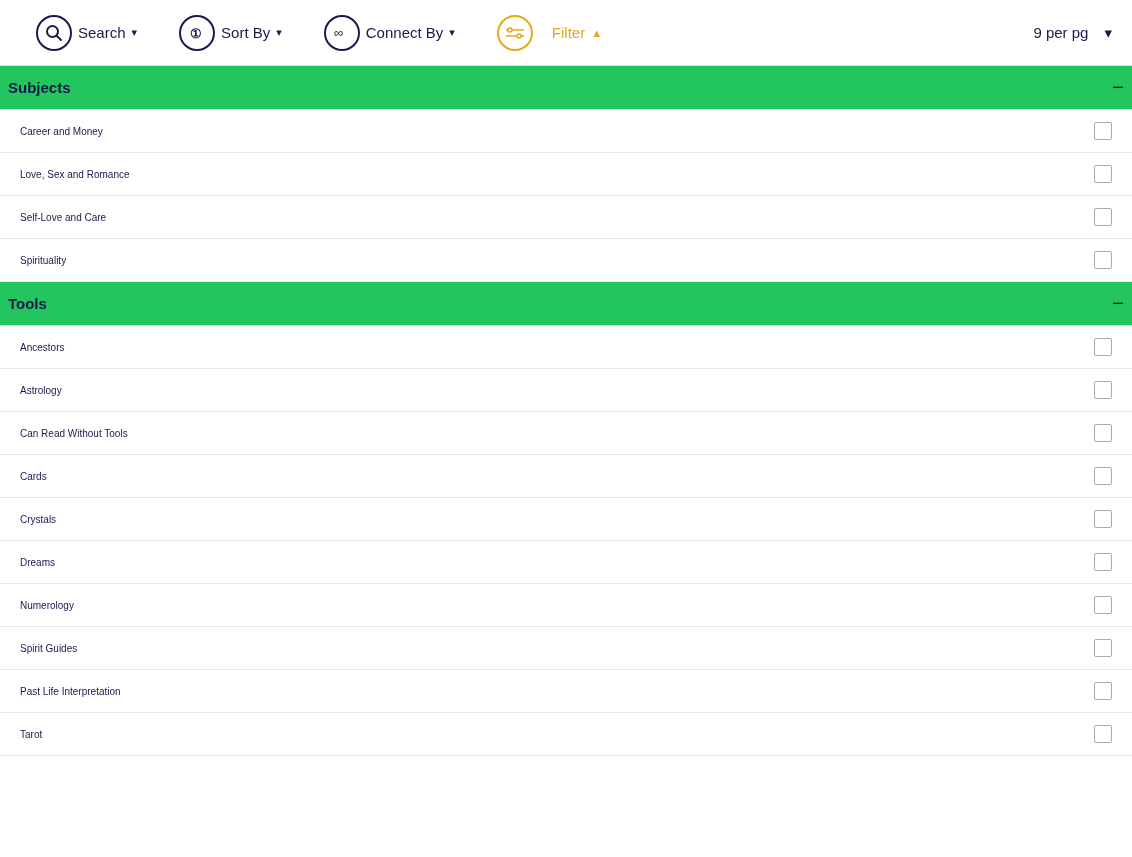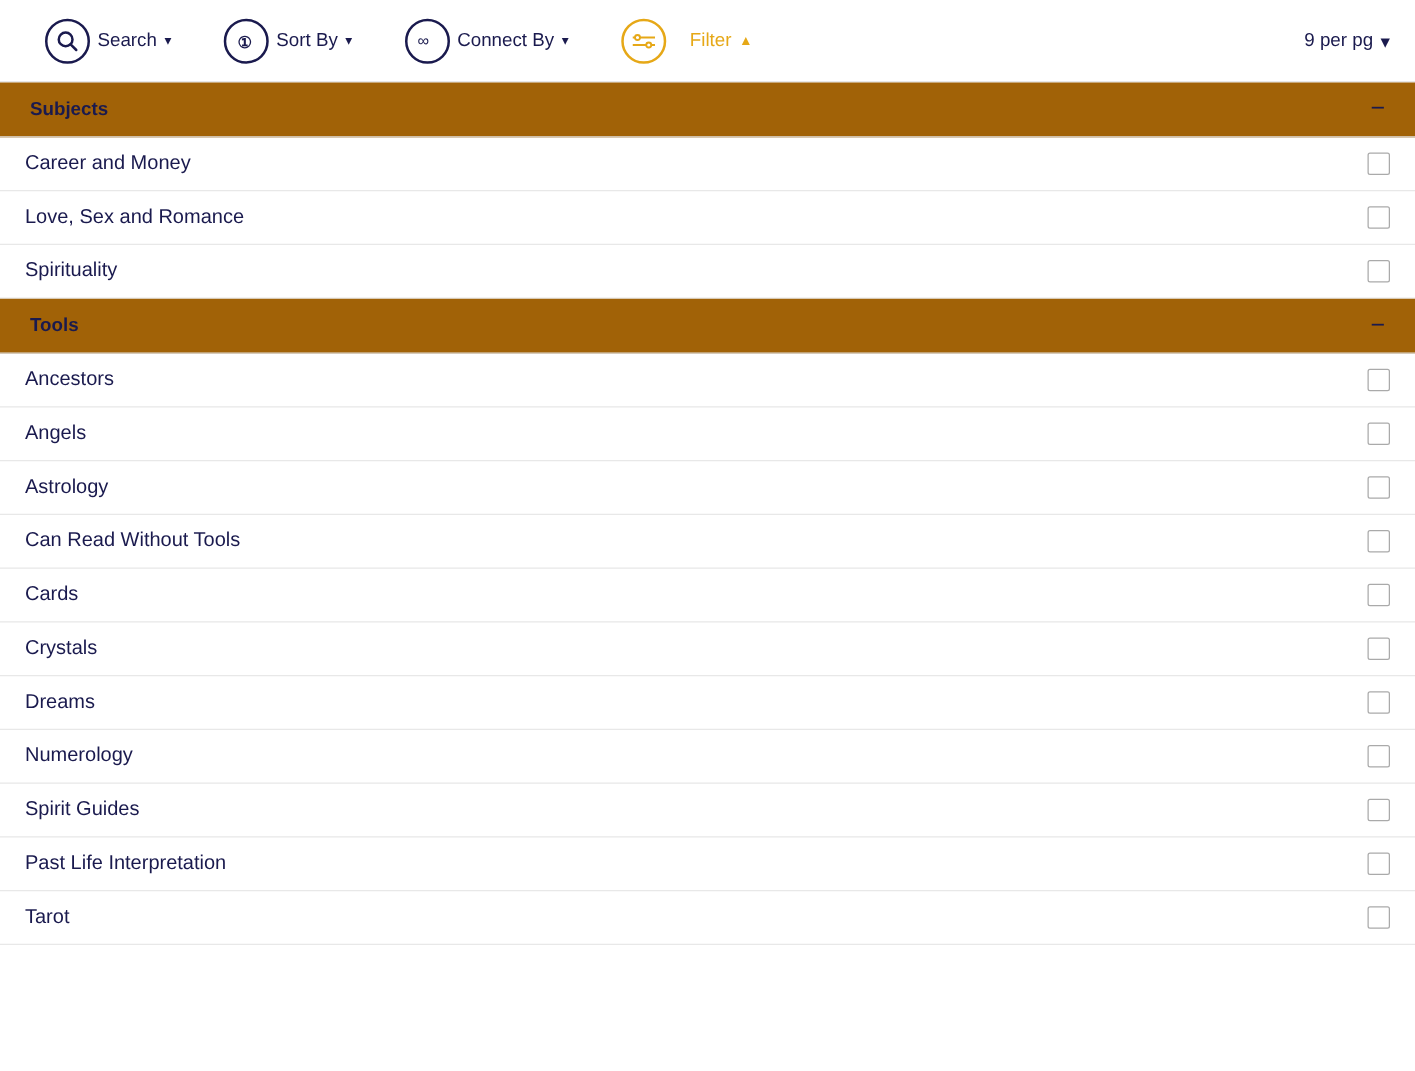--- a/index.html
+++ b/index.html
@@ -46,22 +46,22 @@
 
     .toolbar-item .chevron {
       font-size: 11px;
     }
 
     .filter-list {
       width: 100%;
     }
 
     .section-header {
-      background: #a16207;
-      padding: 10px 24px;
+      background: #22c55e;
+      padding: 10px 8px;
       font-weight: 700;
       font-size: 15px;
       color: #1a1a4e;
       display: flex;
       align-items: center;
       justify-content: space-between;
       border-bottom: 1px solid #e0e0e0;
       cursor: pointer;
     }
 
@@ -74,37 +74,37 @@
     .filter-row {
       display: flex;
       align-items: center;
       justify-content: space-between;
       padding: 12px 20px;
       border-bottom: 1px solid #e8e8e8;
       cursor: pointer;
     }
 
     .filter-label {
-      font-size: 16px;
+      font-size: 10px;
       color: #1a1a4e;
     }
 
     .filter-checkbox {
       width: 18px;
       height: 18px;
       border: 1.5px solid #aaa;
       border-radius: 2px;
       background: #fff;
       flex-shrink: 0;
     }
 
     .per-pg {
       display: flex;
       align-items: center;
-      gap: 6px;
+      gap: 16px;
       font-size: 15px;
       font-weight: 500;
       cursor: pointer;
       color: #1a1a4e;
       margin-left: auto;
     }
   </style>
 </head>
 <body>
 
@@ -170,36 +170,36 @@
   </div>
     <div class="filter-row">
         <span class="filter-label">Career and Money</span>
         <div class="filter-checkbox"></div>
       </div>
     <div class="filter-row">
         <span class="filter-label">Love, Sex and Romance</span>
         <div class="filter-checkbox"></div>
       </div>
     <div class="filter-row">
+        <span class="filter-label">Self-Love and Care</span>
+        <div class="filter-checkbox"></div>
+      </div>
+    <div class="filter-row">
         <span class="filter-label">Spirituality</span>
         <div class="filter-checkbox"></div>
       </div>
     <div class="section-header">
     <span>Tools</span>
     <span class="section-toggle">−</span>
   </div>
     <div class="filter-row">
         <span class="filter-label">Ancestors</span>
         <div class="filter-checkbox"></div>
       </div>
     <div class="filter-row">
-        <span class="filter-label">Angels</span>
-        <div class="filter-checkbox"></div>
-      </div>
-    <div class="filter-row">
         <span class="filter-label">Astrology</span>
         <div class="filter-checkbox"></div>
       </div>
     <div class="filter-row">
         <span class="filter-label">Can Read Without Tools</span>
         <div class="filter-checkbox"></div>
       </div>
     <div class="filter-row">
         <span class="filter-label">Cards</span>
         <div class="filter-checkbox"></div>

